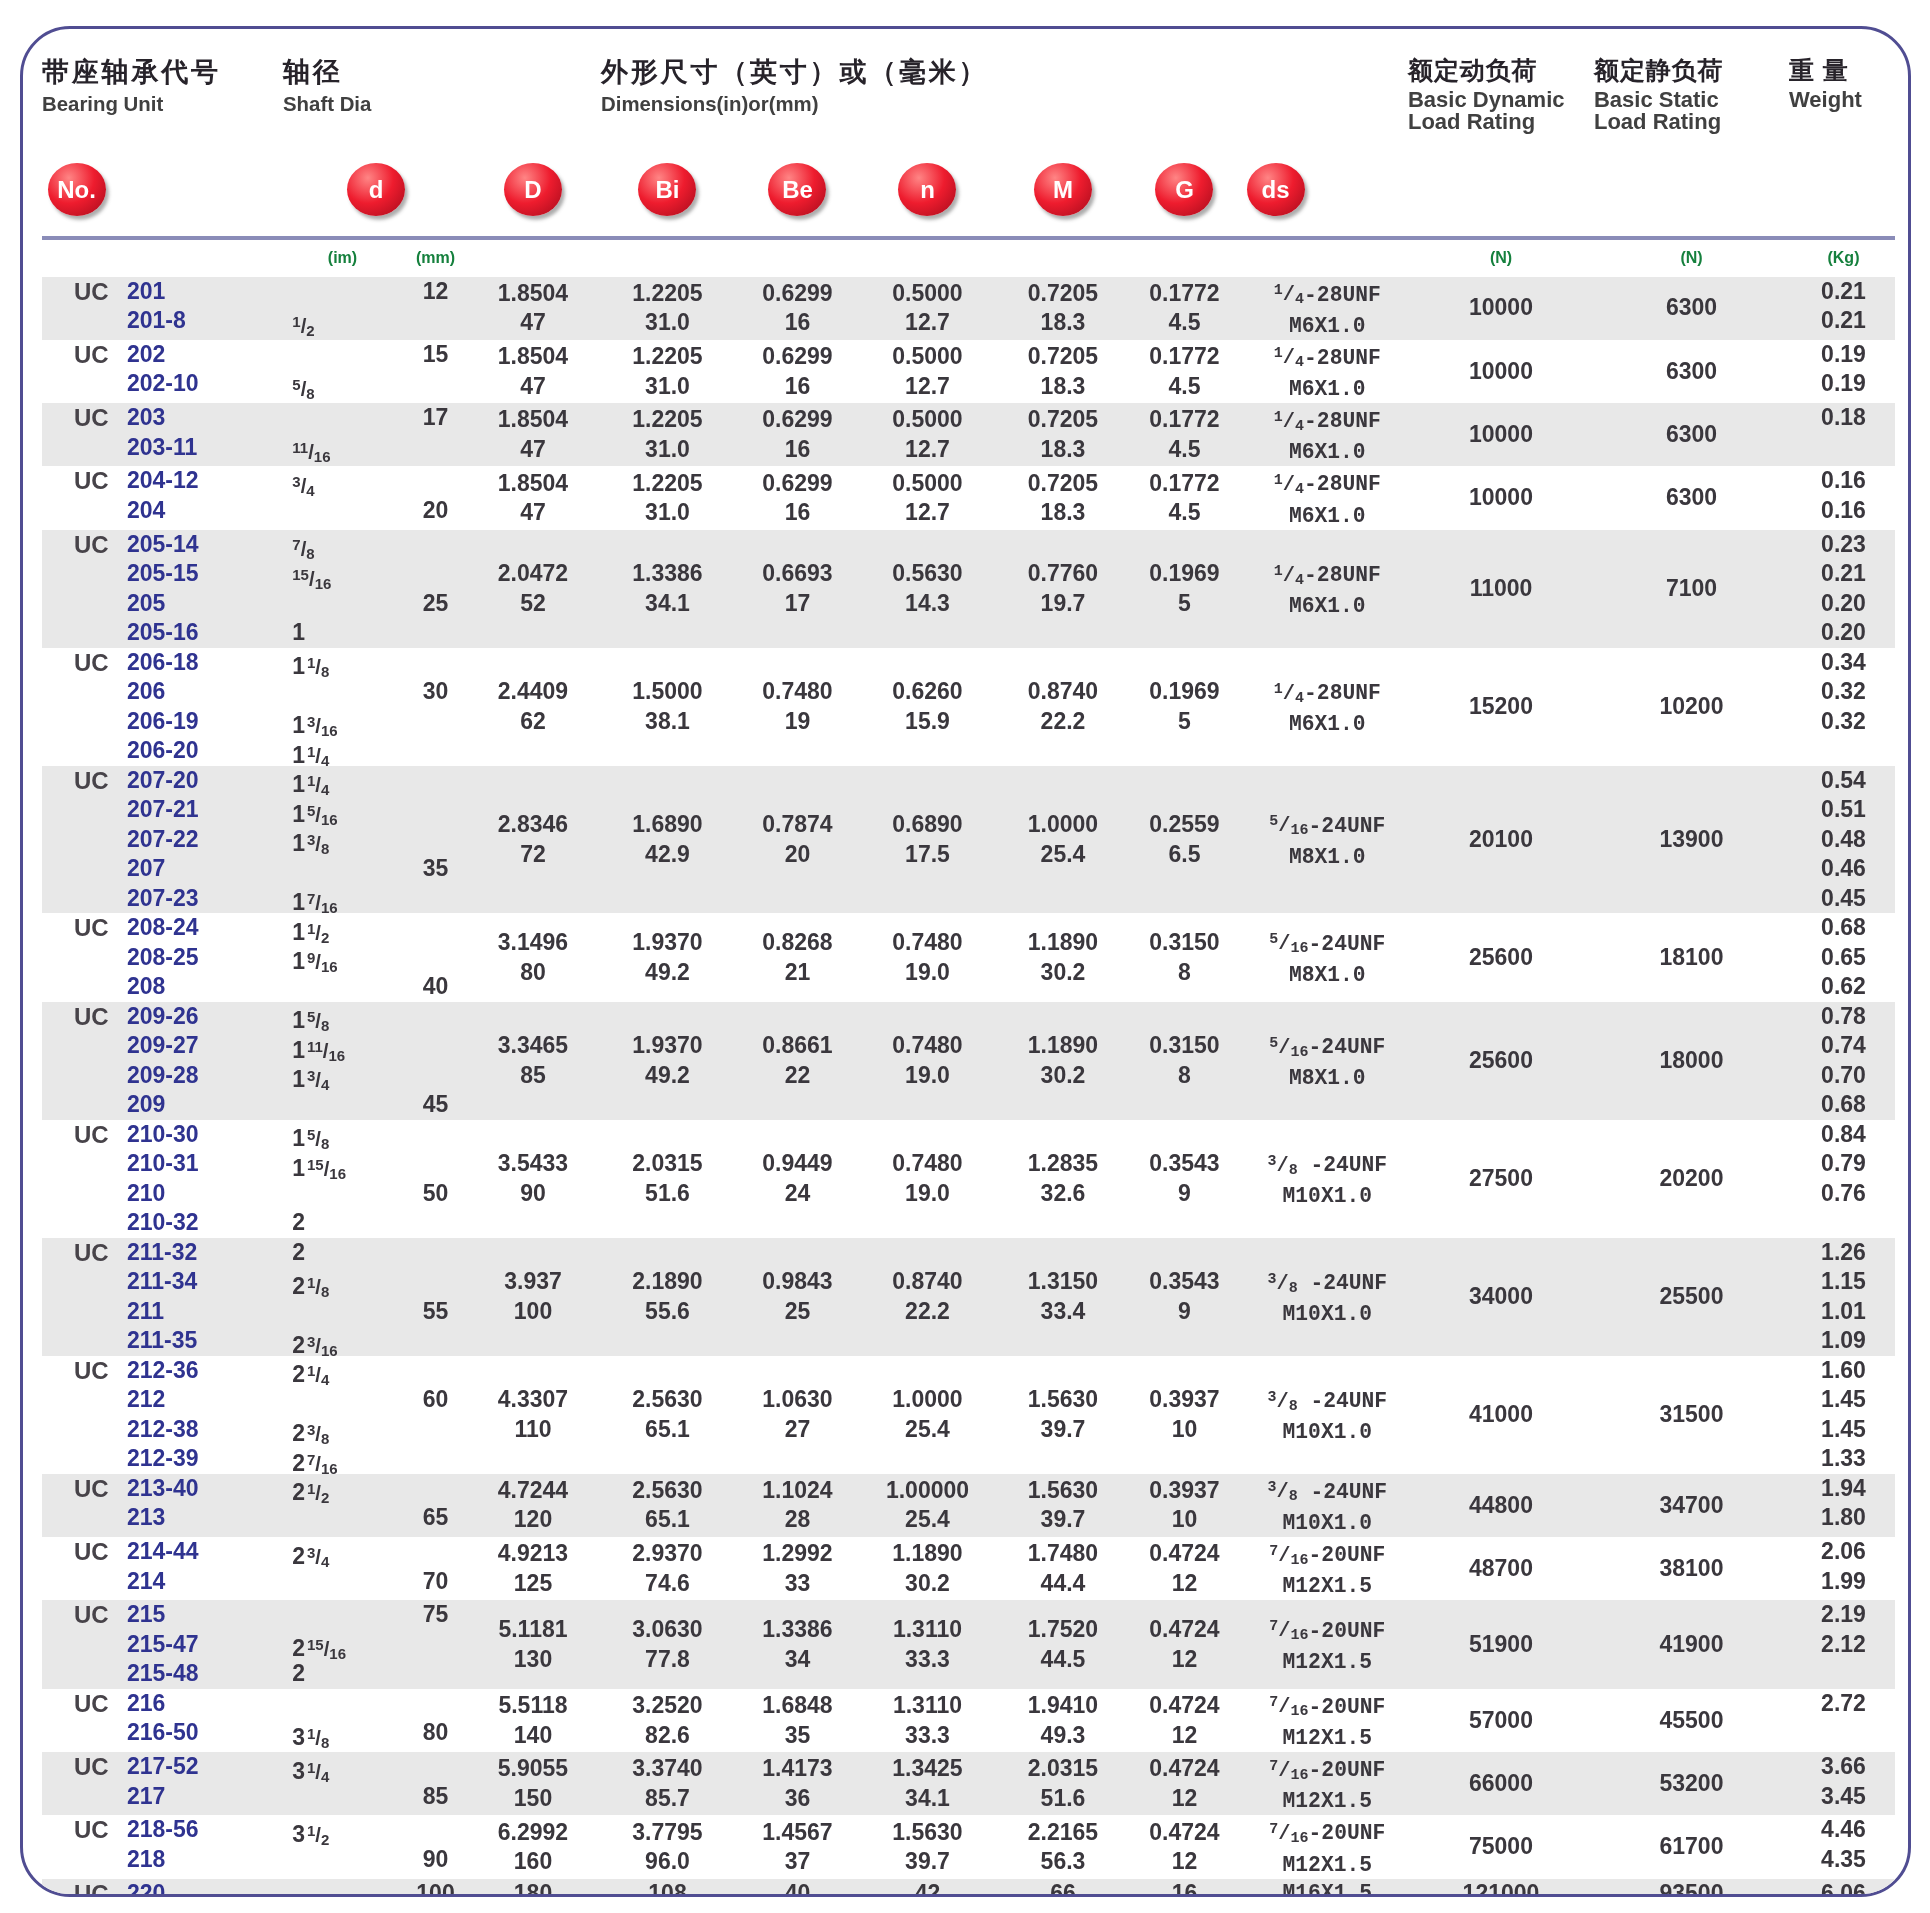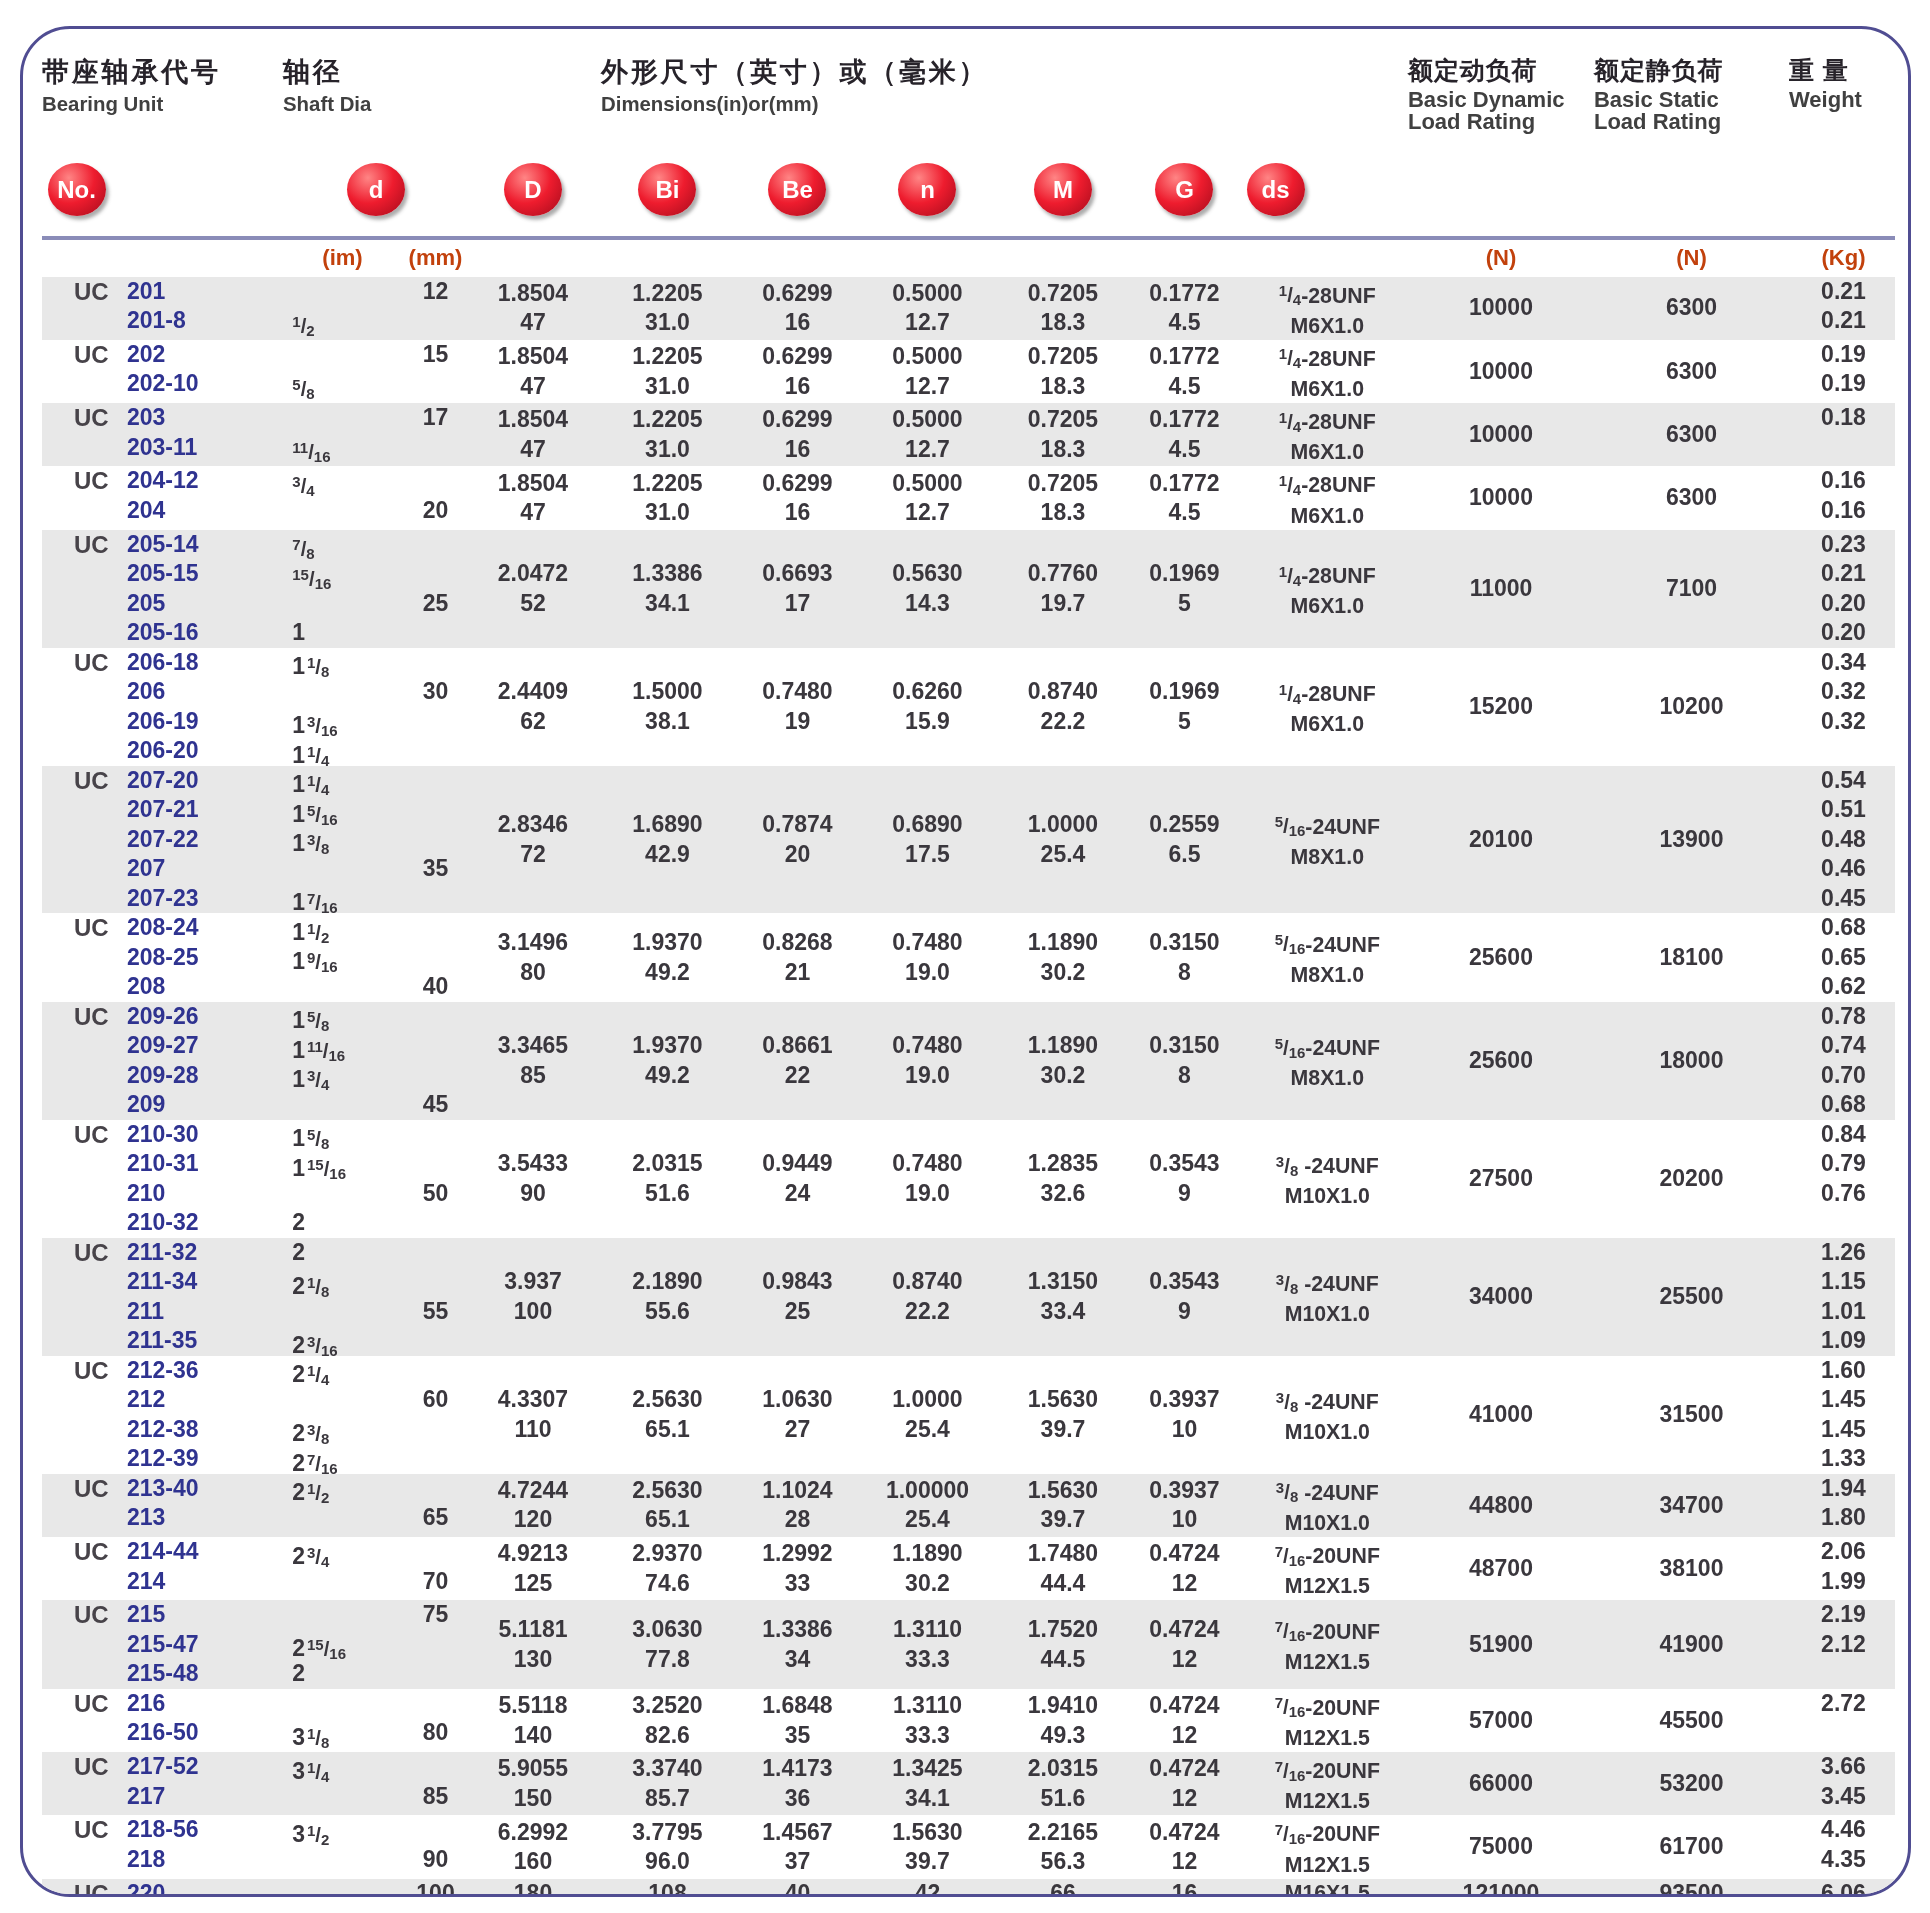--- a/index.html
+++ b/index.html
@@ -24,35 +24,35 @@
 
   
   .badges{margin-top:28px;height:58px;align-items:center;}
   .badge{width:58px;height:53px;border-radius:50%;background:radial-gradient(circle at 36% 28%, #ff8585 0%, #ee1c2e 48%, #c21223 78%, #970c18 100%);color:#fff;font-size:24px;font-weight:700;display:flex;align-items:center;justify-content:center;box-shadow:2.8px 3.7px 3.7px rgba(70,70,70,.45);}
   .bslot{display:flex;justify-content:center;}
   .bslot.left{justify-content:flex-start;padding-left:5.6px;}
 
   .rule{border-top:4.6px solid #8a8cb8;margin-top:16.7px;}
 
   
-  .units{height:37px;align-items:center;font-size:22px;font-weight:700;color:#c2410c;}
+  .units{height:37px;align-items:center;font-size:16px;font-weight:700;color:#15803d;}
   .ucell{text-align:center;}
 
   
   .grp{align-items:stretch;}
   .grp.shade{background:#e8e8e8;}
   .line{height:29.5px;line-height:29.5px;font-size:23px;font-weight:700;color:#3a373d;white-space:nowrap;}
   .cell{display:flex;flex-direction:column;}
   .uc .line{color:#474349;padding-left:32px;font-size:24px;}
   .nos .line{color:#2f3390;}
   .ins{padding-left:9.3px;}
   .mms .line{text-align:center;}
   .dim{justify-content:center;align-items:center;text-align:center;}
   .dline{line-height:29.5px;font-size:23px;font-weight:700;color:#3a373d;white-space:nowrap;}
-  .dscell{justify-content:center;padding-left:5.6px;}
+  .dscell{justify-content:center;padding-left:5.6px;font-family:Liberation Mono, monospace;}
   .dscell .dline{font-size:21.3px;line-height:27px;text-align:left;}
   .load{justify-content:center;text-align:center;}
   .wts .line{text-align:center;}
 
   
   .fw{margin-right:1.9px;}
   .fn{font-size:15px;vertical-align:6.5px;}
   .fsl{font-size:20.4px;}
   .fd{font-size:15px;vertical-align:-2.8px;}
 </style>

